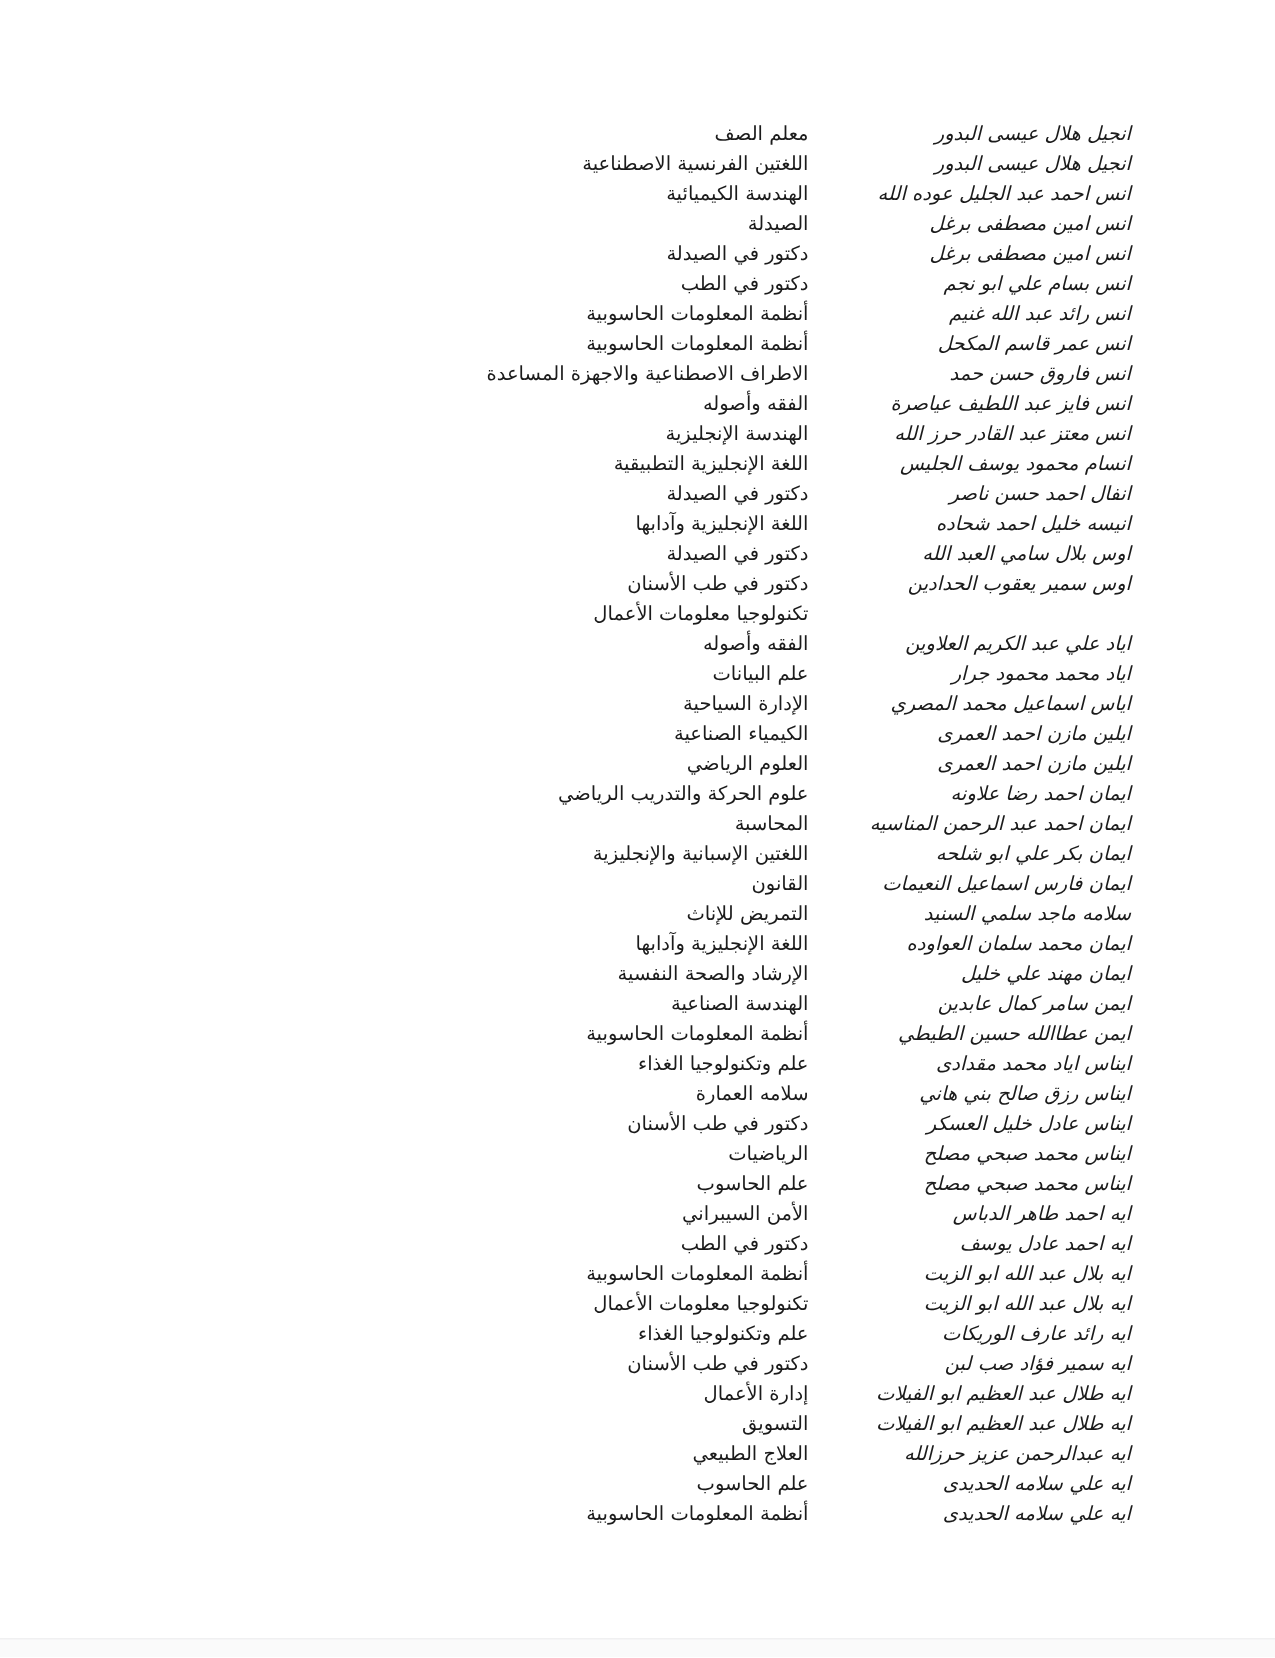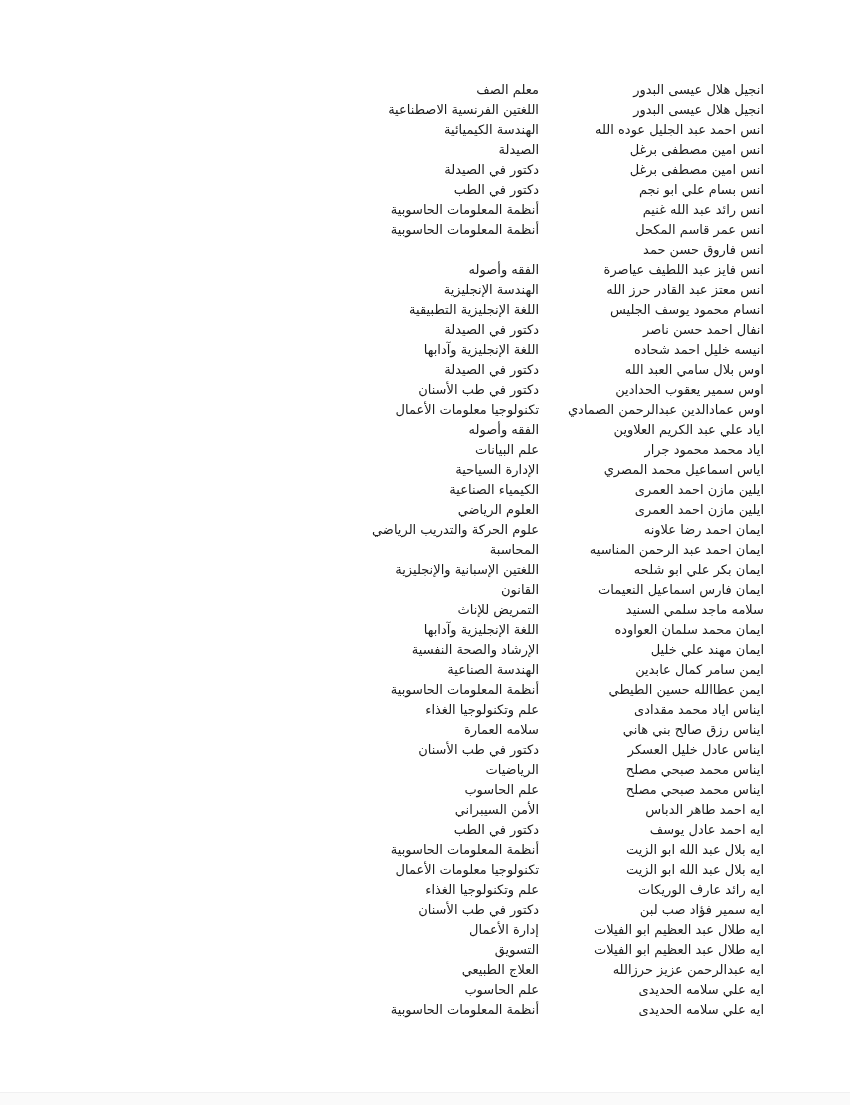--- a/index.html
+++ b/index.html
@@ -28,21 +28,21 @@
   }
   .cell {
     position: absolute;
     top: 0;
     white-space: nowrap;
     font-size: 13px;
     line-height: 20px;
     color: #1b1b1b;
     direction: rtl;
   }
-  .name-cell  { right: 3px; }
+  .name-cell  { right: 13px; font-style: italic; }
   .major-cell { right: 228px; }
   .bottom-strip {
     position: absolute;
     bottom: 0;
     left: 0;
     width: 100%;
     height: 12px;
     background: #fafafa;
     border-top: 1px solid #f0f0f1;
   }
@@ -79,20 +79,21 @@
       <div class="row">
         <span class="cell name-cell">انس رائد عبد الله غنيم</span>
         <span class="cell major-cell">أنظمة المعلومات الحاسوبية</span>
       </div>
       <div class="row">
         <span class="cell name-cell">انس عمر قاسم المكحل</span>
         <span class="cell major-cell">أنظمة المعلومات الحاسوبية</span>
       </div>
       <div class="row">
         <span class="cell name-cell">انس فاروق حسن حمد</span>
+        <span class="cell major-cell">الاطراف الاصطناعية والاجهزة المساعدة</span>
       </div>
       <div class="row">
         <span class="cell name-cell">انس فايز عبد اللطيف عياصرة</span>
         <span class="cell major-cell">الفقه وأصوله</span>
       </div>
       <div class="row">
         <span class="cell name-cell">انس معتز عبد القادر حرز الله</span>
         <span class="cell major-cell">الهندسة الإنجليزية</span>
       </div>
       <div class="row">
@@ -109,21 +110,20 @@
       </div>
       <div class="row">
         <span class="cell name-cell">اوس بلال سامي العبد الله</span>
         <span class="cell major-cell">دكتور في الصيدلة</span>
       </div>
       <div class="row">
         <span class="cell name-cell">اوس سمير يعقوب الحدادين</span>
         <span class="cell major-cell">دكتور في طب الأسنان</span>
       </div>
       <div class="row">
-        <span class="cell name-cell">اوس عمادالدين عبدالرحمن الصمادي</span>
         <span class="cell major-cell">تكنولوجيا معلومات الأعمال</span>
       </div>
       <div class="row">
         <span class="cell name-cell">اياد علي عبد الكريم العلاوين</span>
         <span class="cell major-cell">الفقه وأصوله</span>
       </div>
       <div class="row">
         <span class="cell name-cell">اياد محمد محمود جرار</span>
         <span class="cell major-cell">علم البيانات</span>
       </div>

